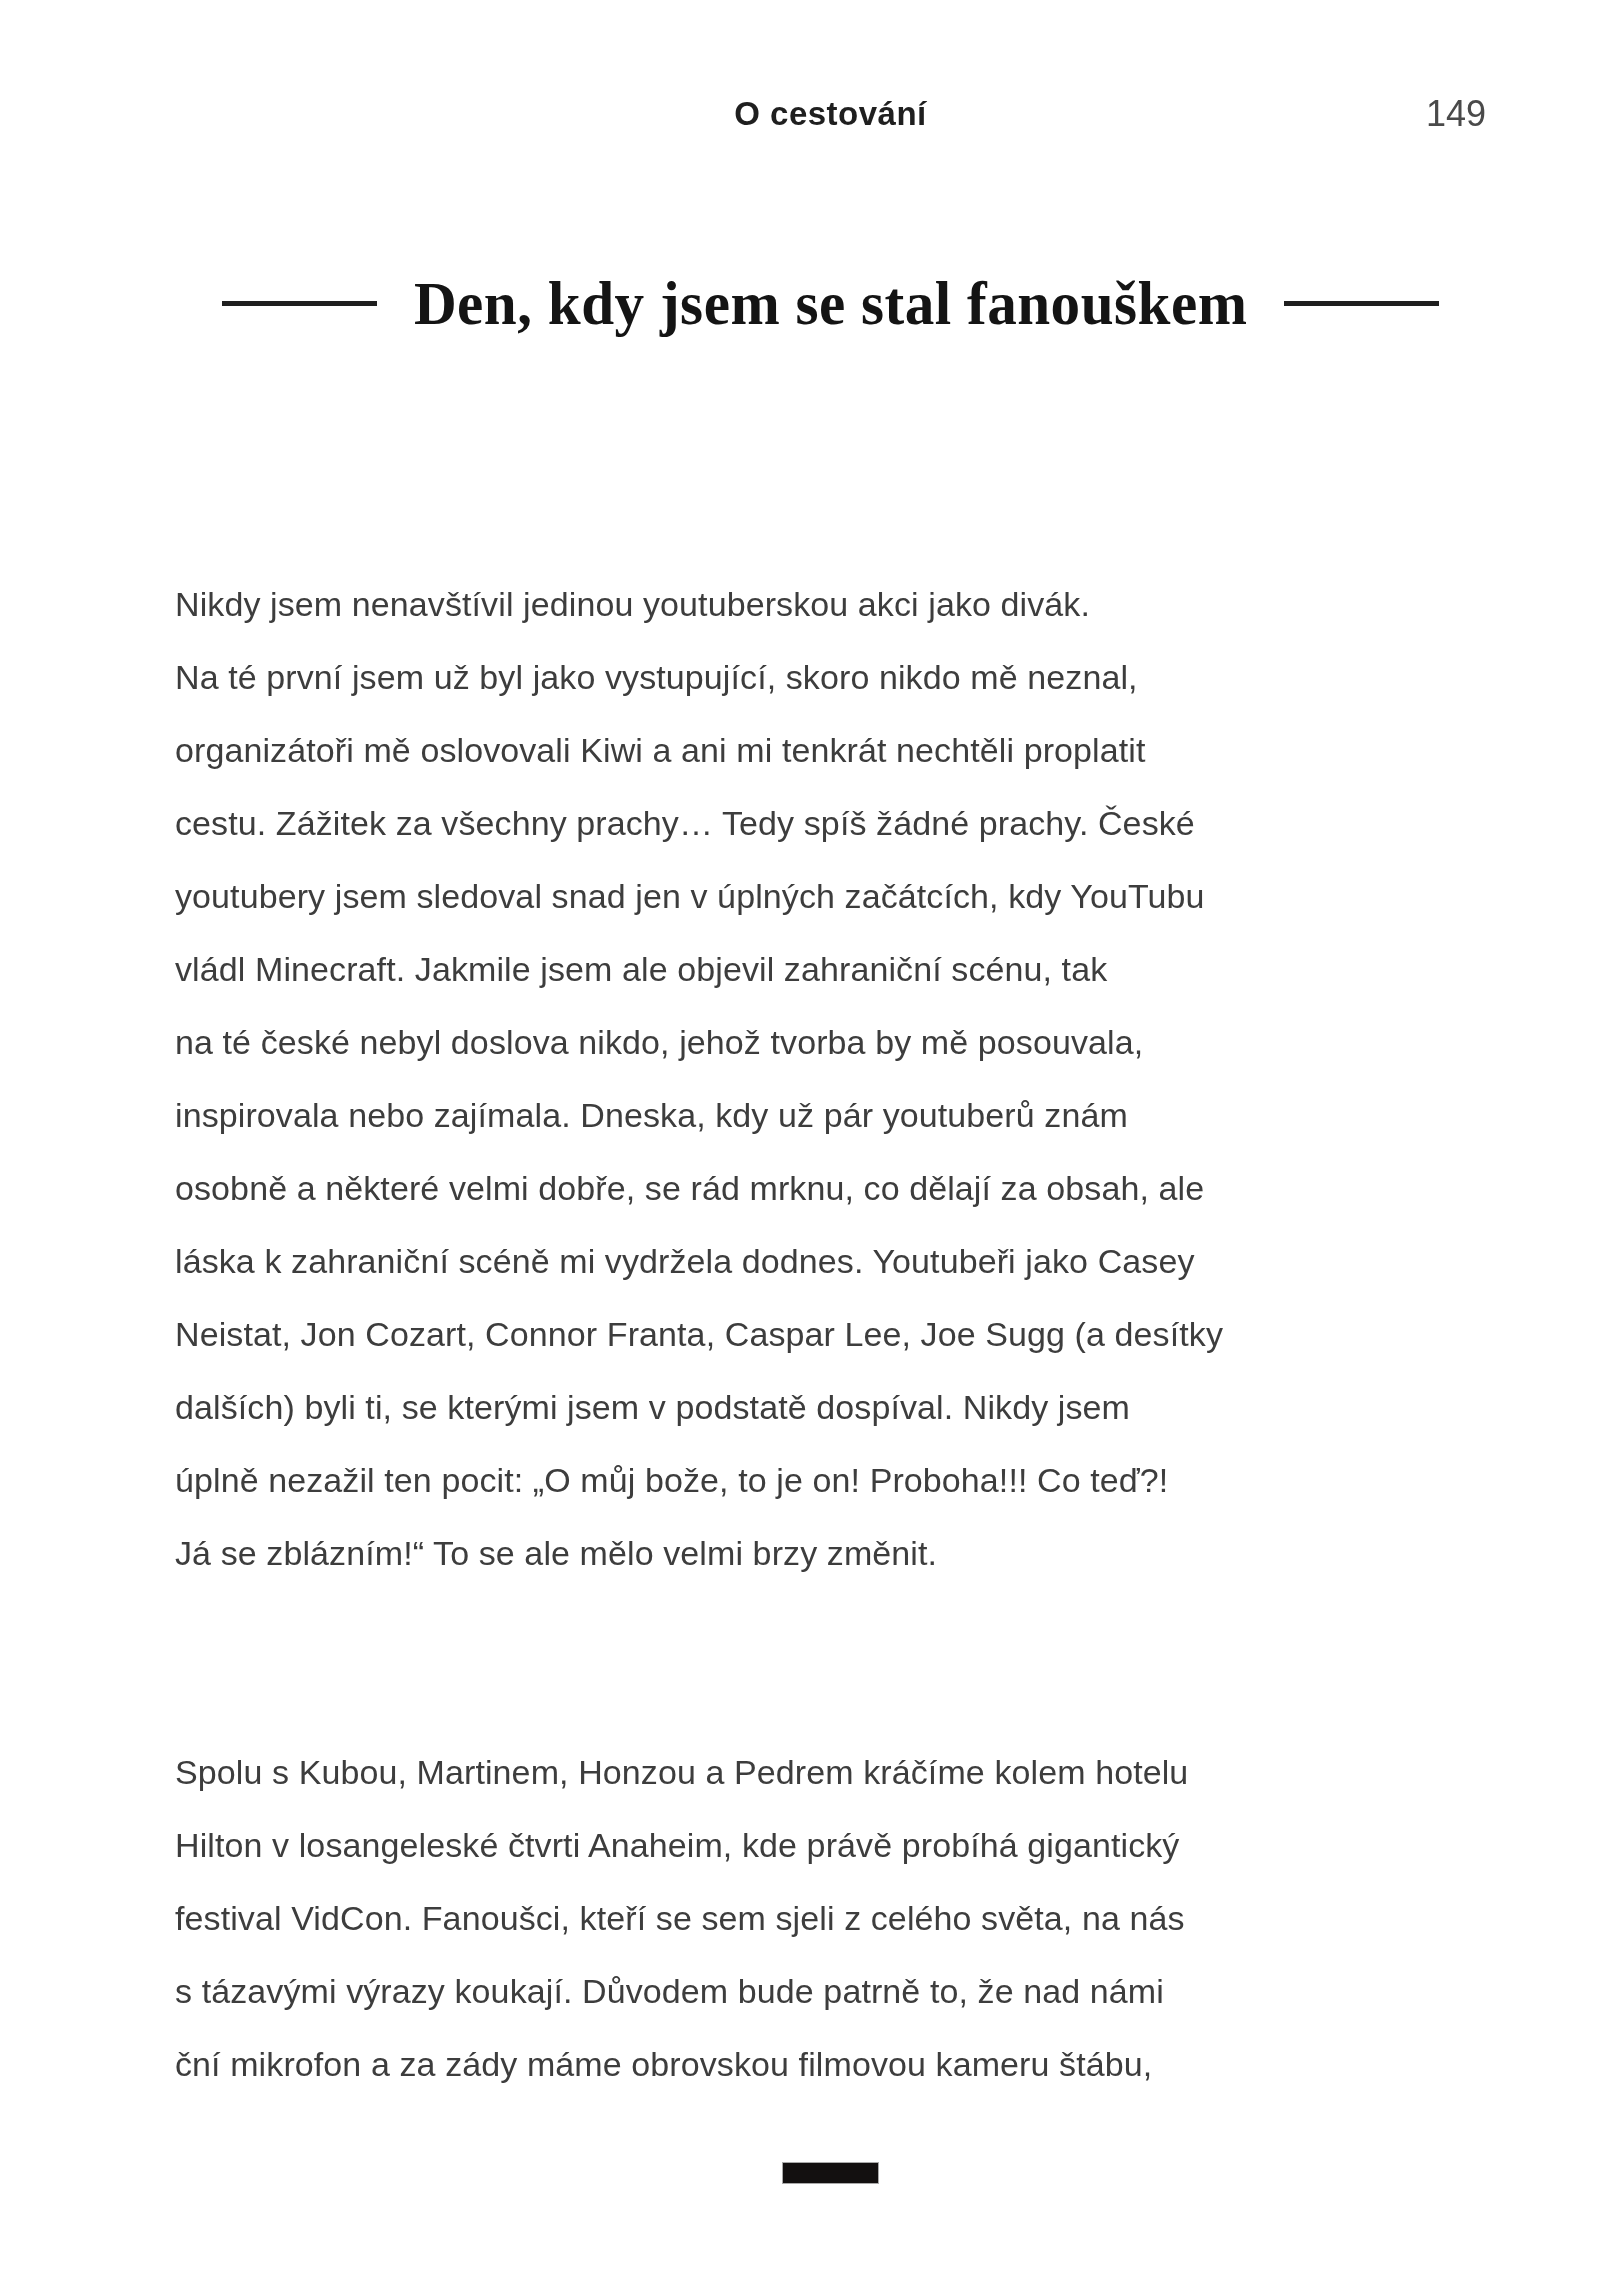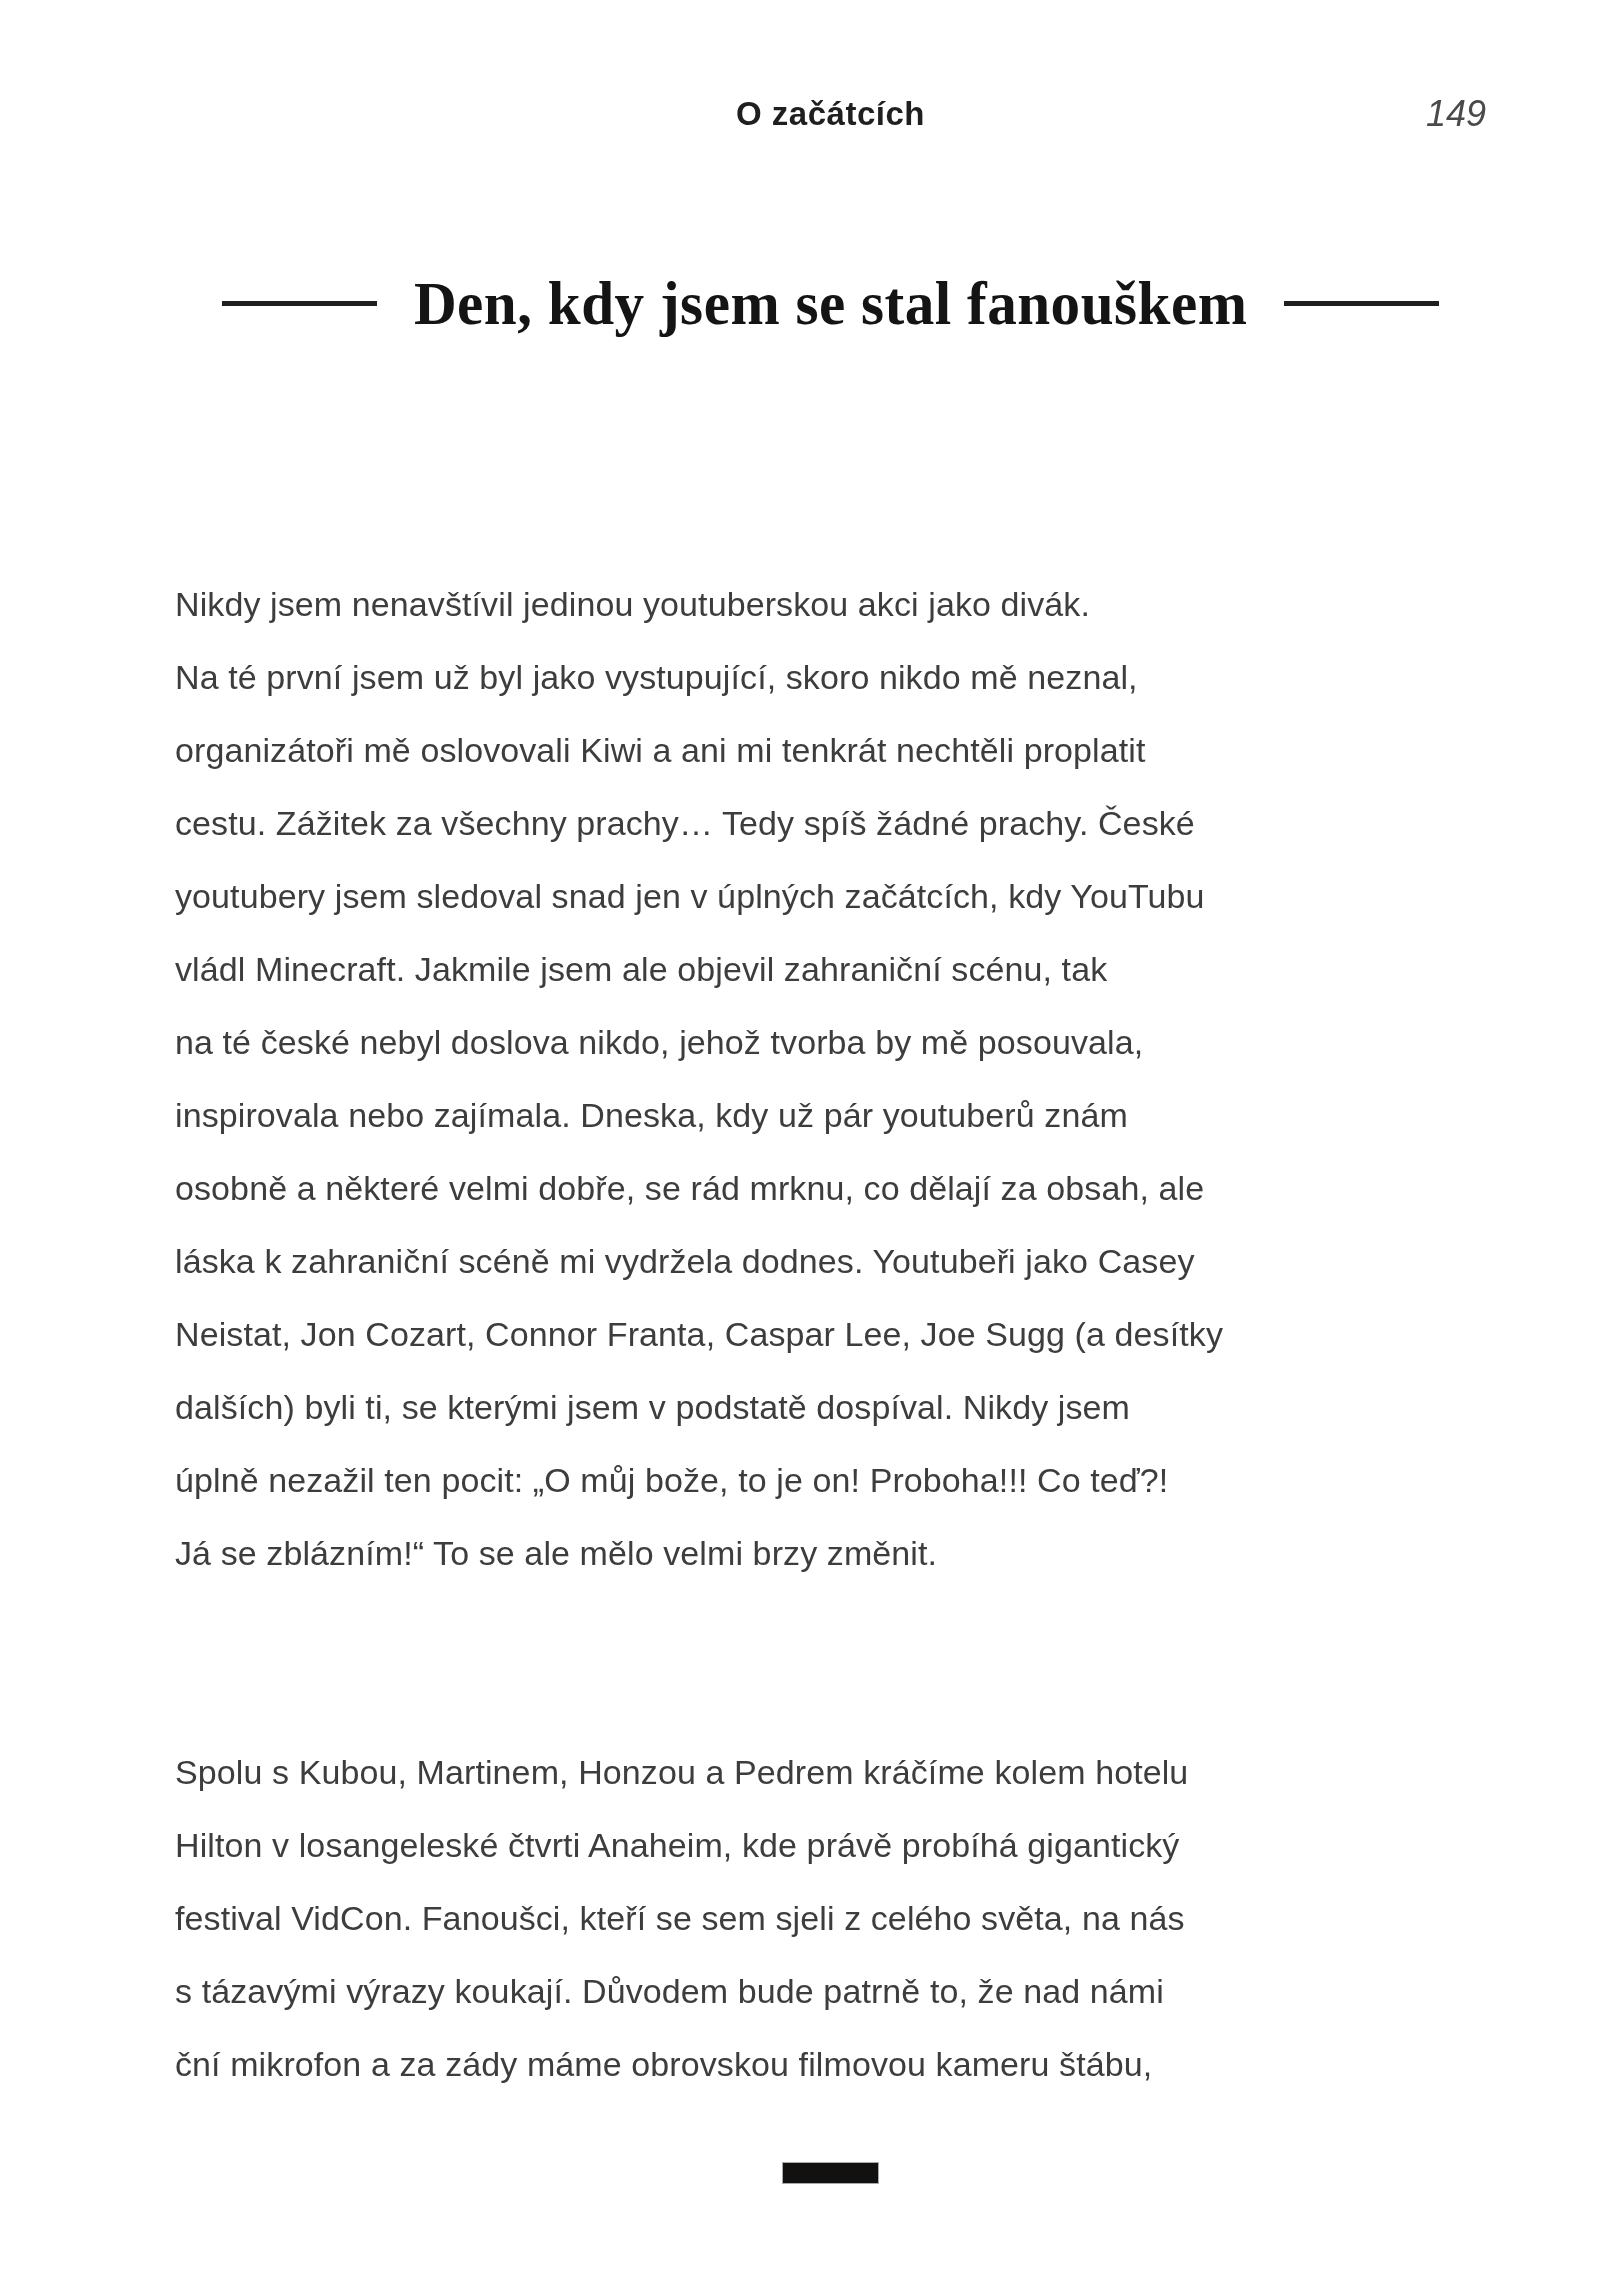--- a/index.html
+++ b/index.html
@@ -37,21 +37,20 @@
     line-height: 42px;
     color: var(--heading-text);
     letter-spacing: 0.5px;
   }
   .page-number {
     position: absolute;
     right: 0;
     top: 0;
     font-size: 36px;
     font-weight: 300;
-    font-style: italic;
     line-height: 42px;
     color: var(--page-number);
   }
   .chapter-heading {
     position: absolute;
     left: 175px;
     top: 263px;
     width: 1311px;
     display: flex;
     align-items: center;
@@ -109,21 +108,21 @@
     background: var(--marker-fill);
     border: 1.9px solid var(--marker-border);
   }
 </style>
 </head>
 <body>
 
 <div class="page">
 
   <div class="running-head">
-    <div class="section-title">O začátcích</div>
+    <div class="section-title">O cestování</div>
     <div class="page-number">149</div>
   </div>
 
   <div class="chapter-heading">
     <span class="heading-rule"></span>
     <h1 class="chapter-title">Den, kdy jsem se stal fanouškem</h1>
     <span class="heading-rule"></span>
   </div>
 
 

